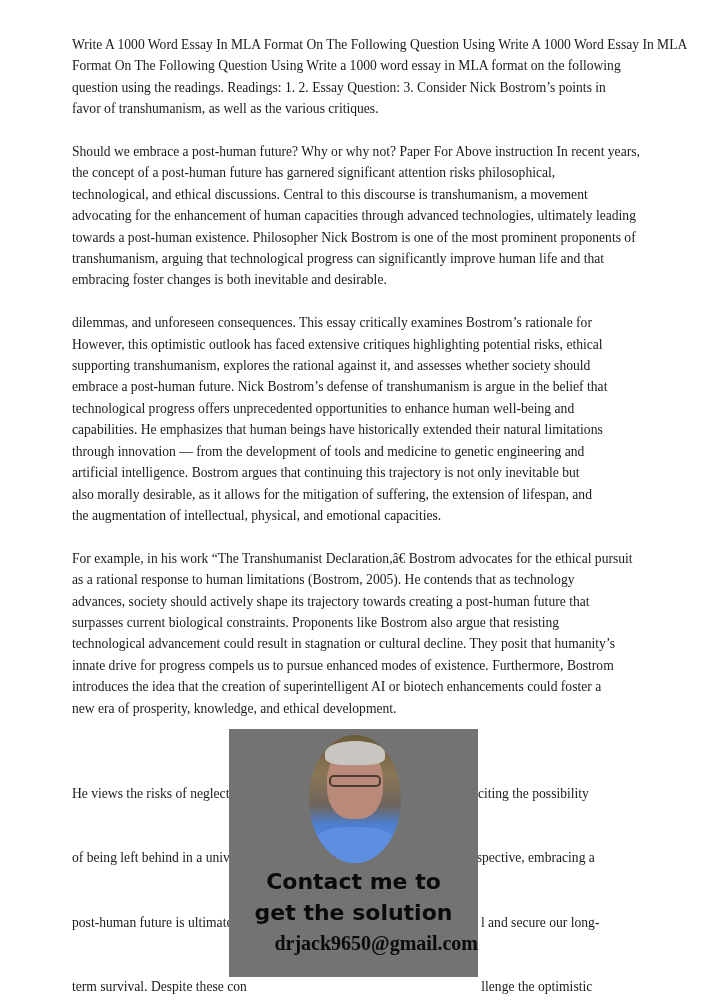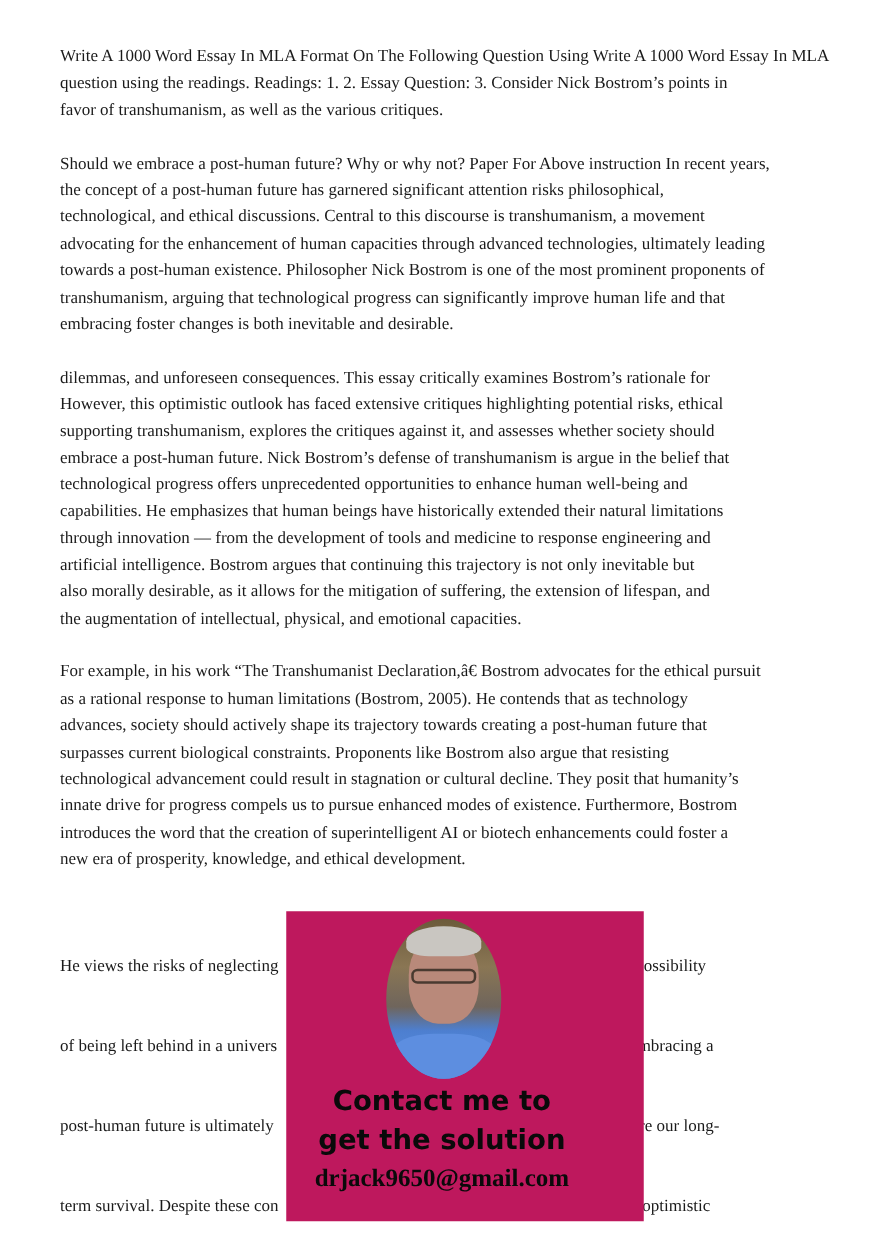--- a/index.html
+++ b/index.html
@@ -3,24 +3,24 @@
 <meta charset="utf-8">
 <style>
   html, body { margin: 0; padding: 0; background: #ffffff; }
   body { width: 708px; height: 1000px; overflow: hidden; position: relative; }
   .page {
     position: absolute; left: 48px; top: 34px; width: 660px;
     font-family: "Liberation Serif", "DejaVu Serif", serif;
     font-size: 13.6px; line-height: 21.4px; color: #1a1a1a;
   }
   .para { margin: 0 0 21.4px 0; }
-  .line { display: block; white-space: nowrap; }
+  .line { display: block; white-space: nowrap; margin-left: 24px; }
   .promo {
-    position: absolute; left: 229px; top: 729px; width: 286px; height: 248px;
-    background: #be185d;
+    position: absolute; left: 229px; top: 729px; width: 249px; height: 248px;
+    background: #737373;
     text-decoration: underline;
   }
   .avatar {
     position: absolute; left: 80px; top: 6px; width: 92px; height: 128px;
     border-radius: 50%; overflow: hidden;
     background: linear-gradient(#6b5a3a 0%, #8a7654 30%, #6f655c 55%, #4d7fd0 70%, #5b8fe0 100%);
   }
   .face {
     position: absolute; left: 18px; top: 12px; width: 56px; height: 72px;
     border-radius: 46% 46% 42% 42%; background: #b9897a;
@@ -36,63 +36,64 @@
   .shirt {
     position: absolute; left: 4px; top: 92px; width: 84px; height: 40px;
     background: #5d8ee0; border-radius: 40% 40% 0 0;
   }
   .promo-title {
     position: absolute; left: 0; top: 137px; width: 249px; text-align: center;
     font-family: "DejaVu Sans", sans-serif; font-weight: bold;
     font-size: 22px; line-height: 31px; color: #0a0a0a;
   }
   .promo-email {
-    position: absolute; left: 0; top: 200px; width: 249px; text-align: center;
+    position: absolute; left: 0; top: 200px; width: 249px; text-align: right;
     font-family: "Liberation Serif", "DejaVu Serif", serif; font-weight: bold;
     font-size: 20px; line-height: 28px; color: #0a0a0a;
   }
 </style>
 </head>
 <body>
 
 <div class="page">
   <p class="para">
     <span class="line">Write A 1000 Word Essay In MLA Format On The Following Question Using Write A 1000 Word Essay In MLA</span>
+    <span class="line">Format On The Following Question Using Write a 1000 word essay in MLA format on the following</span>
     <span class="line">question using the readings. Readings: 1. 2. Essay Question: 3. Consider Nick Bostrom’s points in</span>
     <span class="line">favor of transhumanism, as well as the various critiques.</span>
   </p>
   <p class="para">
     <span class="line">Should we embrace a post-human future? Why or why not? Paper For Above instruction In recent years,</span>
     <span class="line">the concept of a post-human future has garnered significant attention risks philosophical,</span>
     <span class="line">technological, and ethical discussions. Central to this discourse is transhumanism, a movement</span>
     <span class="line">advocating for the enhancement of human capacities through advanced technologies, ultimately leading</span>
     <span class="line">towards a post-human existence. Philosopher Nick Bostrom is one of the most prominent proponents of</span>
     <span class="line">transhumanism, arguing that technological progress can significantly improve human life and that</span>
     <span class="line">embracing foster changes is both inevitable and desirable.</span>
   </p>
   <p class="para">
     <span class="line">dilemmas, and unforeseen consequences. This essay critically examines Bostrom’s rationale for</span>
     <span class="line">However, this optimistic outlook has faced extensive critiques highlighting potential risks, ethical</span>
-    <span class="line">supporting transhumanism, explores the critiques against it, and assesses whether society should</span>
+    <span class="line">supporting transhumanism, explores the rational against it, and assesses whether society should</span>
     <span class="line">embrace a post-human future. Nick Bostrom’s defense of transhumanism is argue in the belief that</span>
     <span class="line">technological progress offers unprecedented opportunities to enhance human well-being and</span>
     <span class="line">capabilities. He emphasizes that human beings have historically extended their natural limitations</span>
-    <span class="line">through innovation — from the development of tools and medicine to response engineering and</span>
+    <span class="line">through innovation — from the development of tools and medicine to genetic engineering and</span>
     <span class="line">artificial intelligence. Bostrom argues that continuing this trajectory is not only inevitable but</span>
     <span class="line">also morally desirable, as it allows for the mitigation of suffering, the extension of lifespan, and</span>
     <span class="line">the augmentation of intellectual, physical, and emotional capacities.</span>
   </p>
   <p class="para">
     <span class="line">For example, in his work “The Transhumanist Declaration,â€ Bostrom advocates for the ethical pursuit</span>
     <span class="line">as a rational response to human limitations (Bostrom, 2005). He contends that as technology</span>
     <span class="line">advances, society should actively shape its trajectory towards creating a post-human future that</span>
     <span class="line">surpasses current biological constraints. Proponents like Bostrom also argue that resisting</span>
     <span class="line">technological advancement could result in stagnation or cultural decline. They posit that humanity’s</span>
     <span class="line">innate drive for progress compels us to pursue enhanced modes of existence. Furthermore, Bostrom</span>
-    <span class="line">introduces the word that the creation of superintelligent AI or biotech enhancements could foster a</span>
+    <span class="line">introduces the idea that the creation of superintelligent AI or biotech enhancements could foster a</span>
     <span class="line">new era of prosperity, knowledge, and ethical development.</span>
   </p>
   <p class="para" style="white-space: pre;">
     <span class="line" style="white-space: pre;">He views the risks of neglecting                                                                    citing the possibility</span>
     <span class="line" style="white-space: pre;">of being left behind in a univers                                                                    spective, embracing a</span>
     <span class="line" style="white-space: pre;">post-human future is ultimately                                                                      l and secure our long-</span>
     <span class="line" style="white-space: pre;">term survival. Despite these con                                                                     llenge the optimistic</span>
     
     
     

